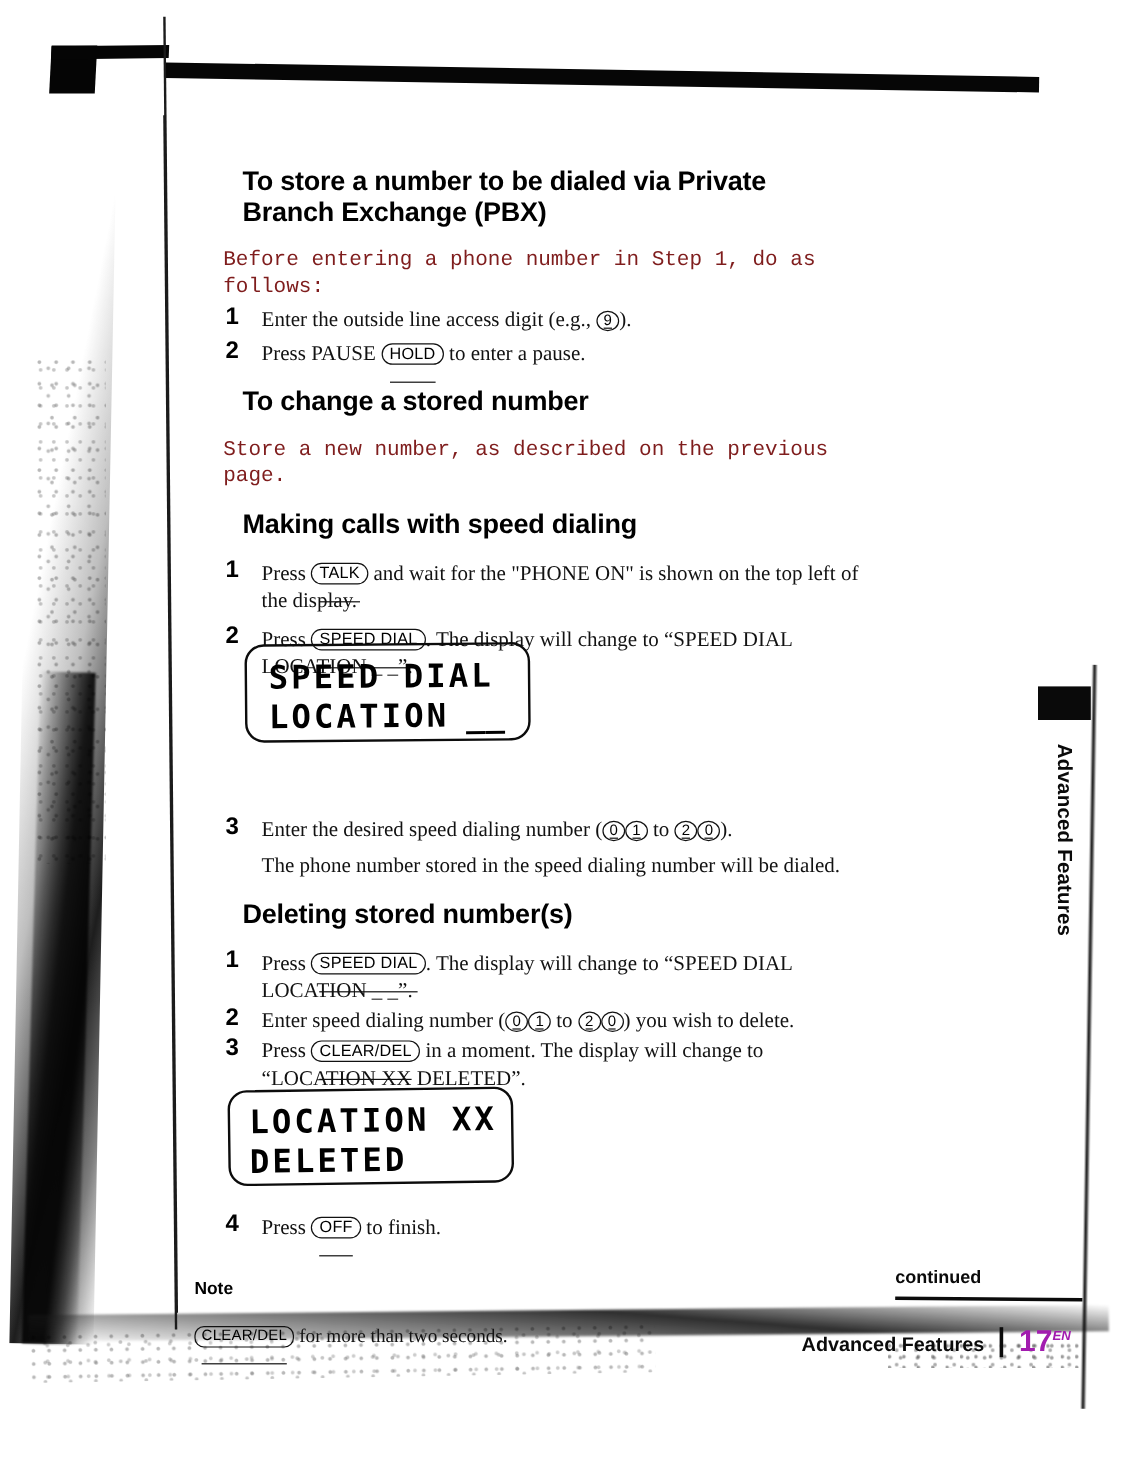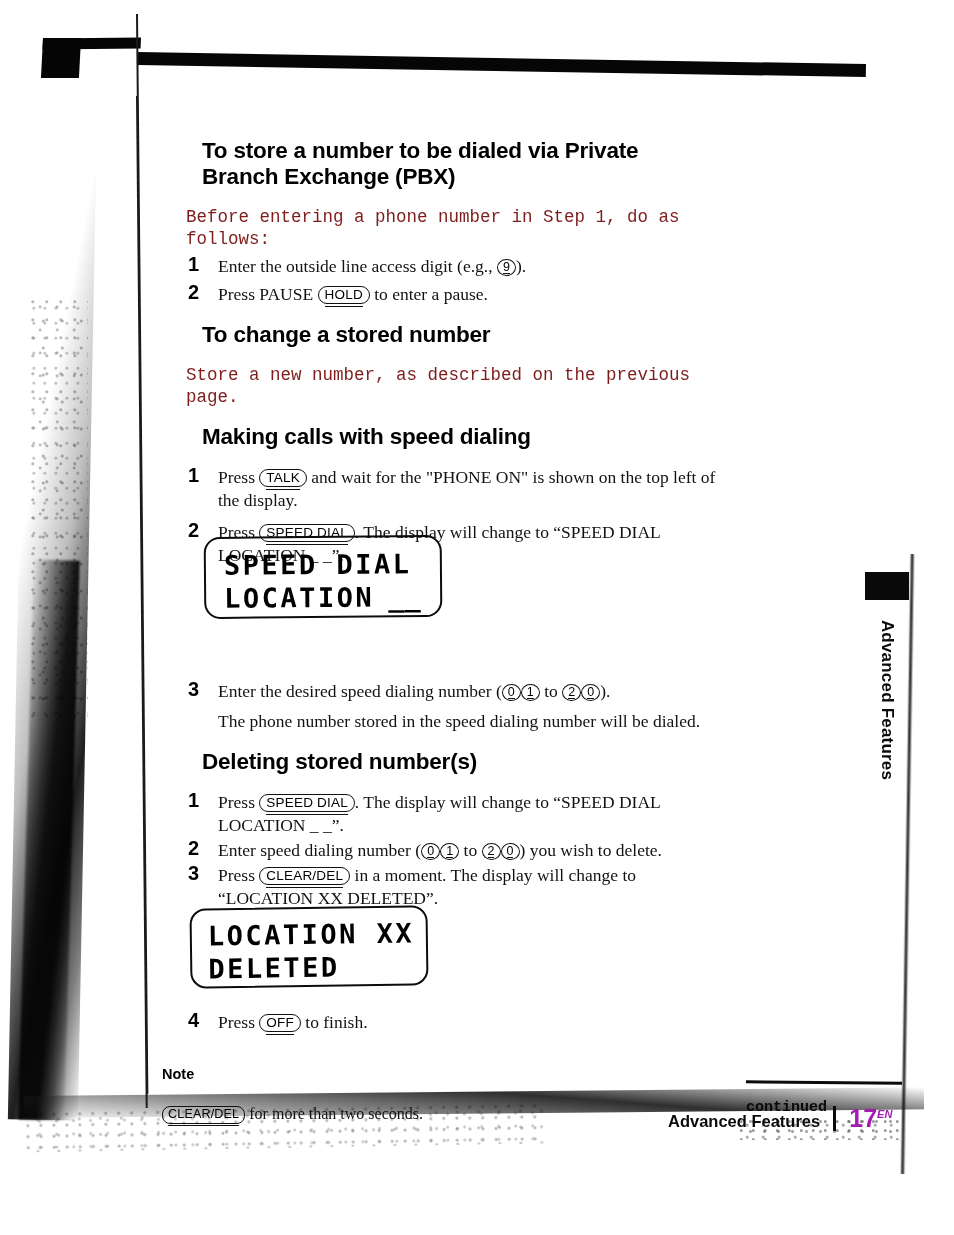--- a/index.html
+++ b/index.html
@@ -211,21 +211,21 @@
     padding: 0px 6px 1px 6px;
     font-family: "Liberation Sans", sans-serif;
     font-size: 13.5px;
     font-weight: normal;
     letter-spacing: .2px;
     line-height: 15px;
     vertical-align: 1px;
     white-space: nowrap;
     color: #000;
   }
-  .key > span { border-bottom: 1.3px solid #111; padding-bottom: 4px; }
+  .key > span { border-bottom: 1.3px solid #111; padding-bottom: 16px; }
 
   
   .cdigit {
     display: inline-block;
     border: 1.4px solid #111;
     border-radius: 50%;
     width: 17px; height: 15px;
     line-height: 15px;
     text-align: center;
     font-family: "Liberation Sans", sans-serif;
@@ -303,22 +303,22 @@
     font-size: 17px;
     letter-spacing: .2px;
     color: #0a0a0a;
     transform: rotate(90deg);
     white-space: nowrap;
   }
 
   
   .footer-continued {
     position: absolute;
-    left: 746px; top: 1099px;
-    font-family: Liberation Mono, monospace;
+    left: 746px; top: 1056px;
+    font-family: Liberation Sans, sans-serif;
     font-weight: bold;
     font-size: 15px;
     color: #0a0a0a;
   }
   .footer-rule {
     position: absolute;
     left: 746px; top: 1081px;
     width: 156px; height: 3px;
     background: #0b0b0b;
     transform: rotate(0.5deg);

